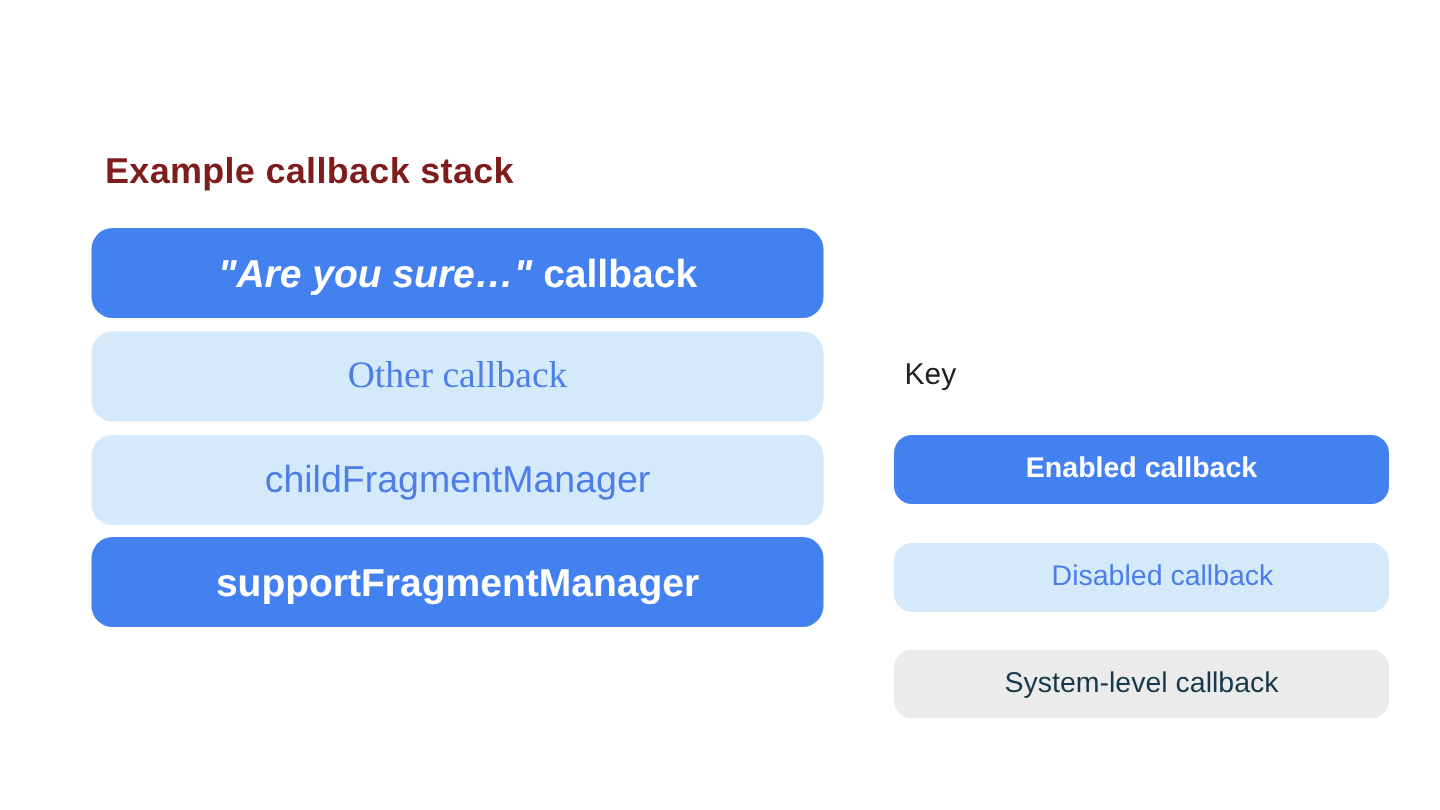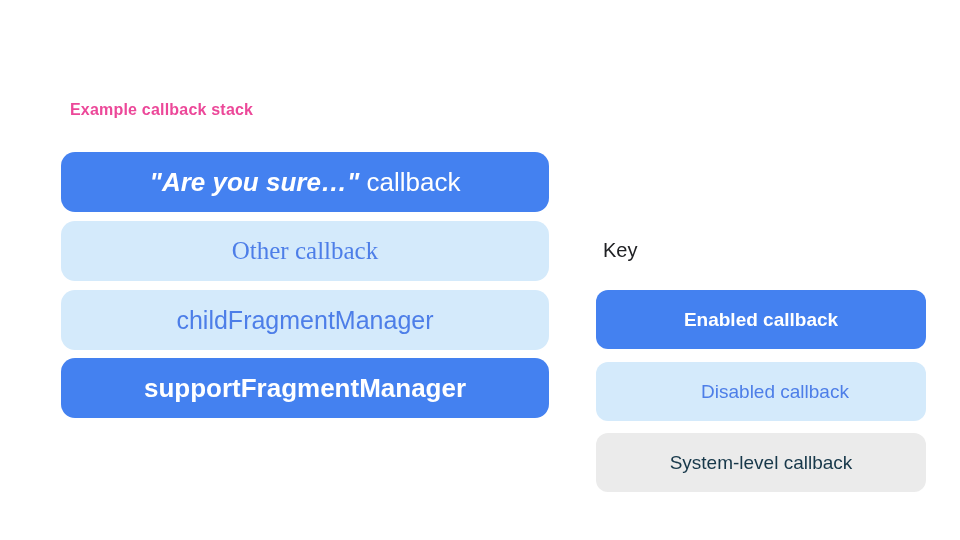--- a/index.html
+++ b/index.html
@@ -12,24 +12,24 @@
     position: relative;
     width: 960px;
     height: 540px;
     background: #ffffff;
     overflow: hidden;
   }
   .title {
     position: absolute;
     left: 70px;
     top: 101px;
-    font-size: 16px;
+    font-size: 24px;
     font-weight: 700;
     letter-spacing: 0.2px;
-    color: #ec4899;
+    color: #7f1d1d;
   }
   .stack-bar {
     position: absolute;
     left: 61px;
     width: 488px;
     height: 60px;
     border-radius: 14px;
     display: flex;
     align-items: center;
     justify-content: center;
@@ -39,35 +39,35 @@
   .bar-disabled { background: #D4EAFB; color: #4D7EE8; font-weight: 400; }
   .bar-system   { background: #EBEBEB; color: #17384A; font-weight: 400; }
 
   .bar-1 { top: 152px; font-size: 26px; }
   .bar-2 { top: 221px; font-size: 25px; font-family: Liberation Serif, serif; }
   .bar-3 { top: 290px; font-size: 25px; }
   .bar-4 { top: 358px; font-size: 26px; align-items: center; }
   .bar-5 { top: 427px; font-size: 26px; }
 
   .quote-italic { font-style: italic; font-weight: 700; }
-  .quote-rest   { font-style: normal; font-weight: 400; }
+  .quote-rest   { font-style: normal; font-weight: 700; }
 
   .key-heading {
     position: absolute;
     left: 603px;
     top: 239px;
     font-size: 20px;
     font-weight: 500;
     color: #202124;
   }
   .key-bar {
     position: absolute;
     left: 596px;
     width: 330px;
-    height: 59px;
+    height: 46px;
     border-radius: 12px;
     display: flex;
     align-items: center;
     justify-content: center;
     font-size: 19px;
     box-sizing: border-box;
   }
   .key-1 { top: 290px; }
   .key-2 { top: 362px; padding-left: 28px; }
   .key-3 { top: 433px; }

